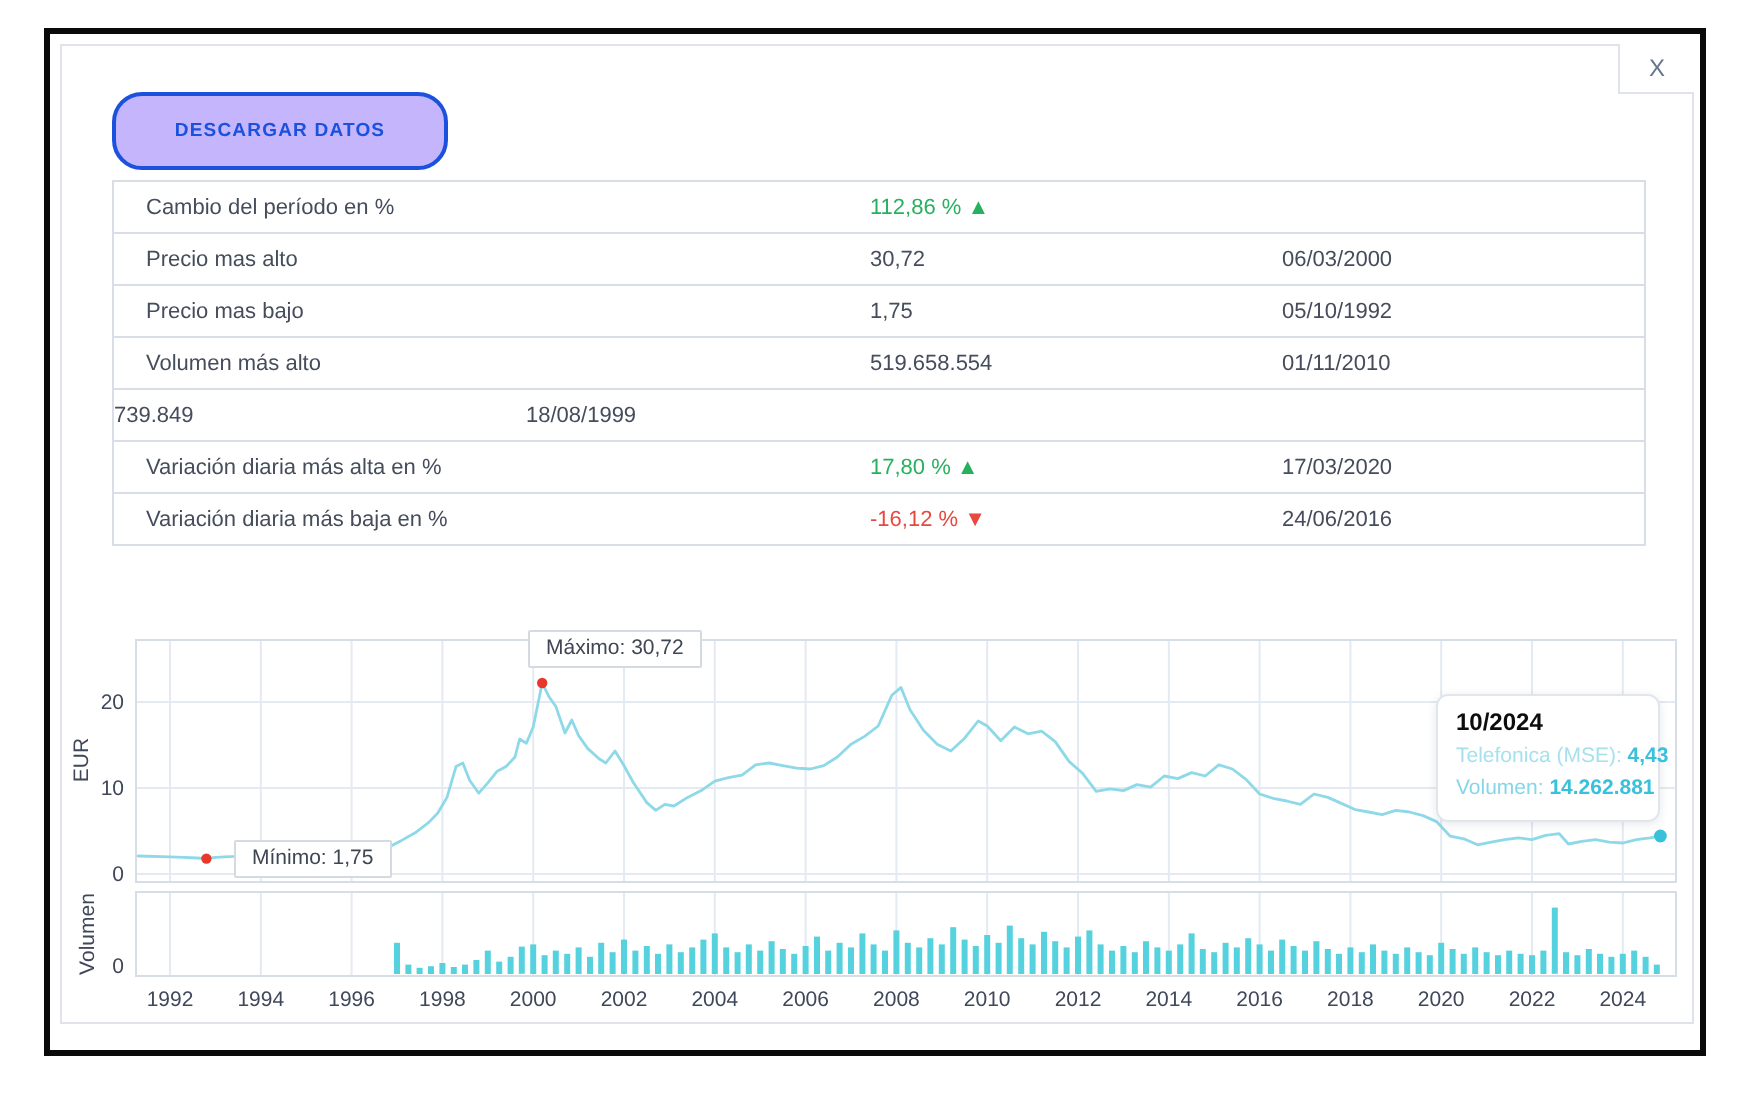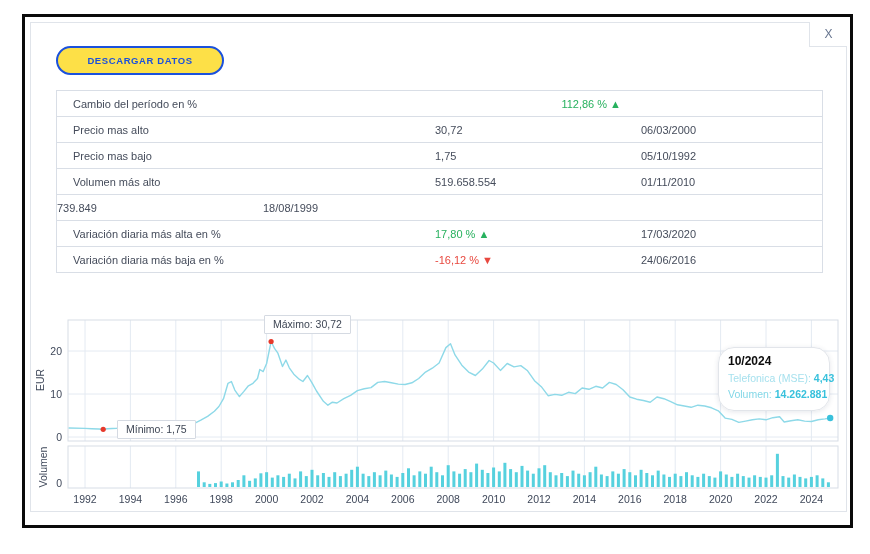--- a/index.html
+++ b/index.html
@@ -6,37 +6,37 @@
   html,body { width:870px; height:554px; background:#fff; overflow:hidden;
     font-family:"Liberation Sans", sans-serif; position:relative; }
   .frame { position:absolute; left:22px; top:14px; width:831px; height:514px;
     border:3px solid #0a0a0a; background:#fff; }
   .inner { position:absolute; left:5px; top:5px; right:3px; bottom:13px;
     border:1px solid #e0e4ea; }
   .close-btn { position:absolute; top:-1px; right:-1px; width:38px; height:25px;
     border-left:1px solid #e0e4ea; border-bottom:1px solid #e0e4ea; background:#fff;
     display:flex; align-items:center; justify-content:center;
     color:#67758f; font-size:12px; cursor:pointer; }
-  .download-btn { position:absolute; left:56px; top:46px; width:168px; height:29px;
-    border:2px solid #1b51dc; border-radius:15px; background:#fde047; color:#1b51dc;
+  .download-btn { position:absolute; left:56px; top:46px; width:168px; height:39px;
+    border:2px solid #1b51dc; border-radius:15px; background:#c4b5fd; color:#1b51dc;
     font-size:9.5px; font-weight:bold; letter-spacing:.6px;
     display:flex; align-items:center; justify-content:center; cursor:pointer; }
   .stats-table { position:absolute; left:56px; top:90px; width:767px;
     border:1px solid #d9dee6; border-bottom:none; background:#fff; }
   .srow { display:flex; align-items:center; height:26px;
     border-bottom:1px solid #d9dee6; font-size:11px; color:#454c5b; }
   .c-label { width:378px; padding-left:16px; }
   .c-value { width:186px; }
   .c-date  { flex:1;padding-left:20px; }
   .chart-svg { position:absolute; left:0; top:300px; }
   .anno { position:absolute; background:#fff; border:1px solid #d5dae2;
     border-radius:1px; padding:2px 8px 3px; font-size:10.5px; color:#3e4654;
     white-space:nowrap; }
   .tooltip { position:absolute; left:718px; top:347px; width:112px;
-    background:rgba(255,255,255,.97); border:1px solid #e2e5ea; border-radius:16px;
+    background:rgba(255,255,255,.97); border:1px solid #e2e5ea; border-radius:6px;
     padding:6px 9px 7px; box-shadow:0 1px 5px rgba(40,60,90,.12); }
   .tt-title { font-size:12px; font-weight:bold; color:#0d0d0d; margin-bottom:3px; }
   .tt-line { font-size:10.5px; line-height:1.5; white-space:nowrap; }
   .tt-lab1 { color:#a7e1ee; }
   .tt-lab2 { color:#83d7e7; }
   .tt-val  { font-weight:bold; color:#38c1dc; }
 </style>
 </head>
 <body>
 
@@ -44,21 +44,21 @@
   <div class="inner">
     <div class="close-btn">X</div>
   </div>
 </div>
 
 <div class="download-btn">DESCARGAR DATOS</div>
 
 <div class="stats-table" id="stats-body">
     <div class="srow">
       <span class="c-label" style="color: rgb(69, 76, 91);">Cambio del período en %</span>
-      <span class="c-value" style="color: rgb(39, 177, 94); text-align: right;">112,86 % ▲</span>
+      <span class="c-value" style="color: rgb(39, 177, 94);">112,86 % ▲</span>
       <span class="c-date" style="color: rgb(69, 76, 91);"></span>
     </div>
     <div class="srow">
       <span class="c-label" style="color: rgb(69, 76, 91);">Precio mas alto</span>
       <span class="c-value" style="color: rgb(69, 76, 91);">30,72</span>
       <span class="c-date" style="color: rgb(69, 76, 91);">06/03/2000</span>
     </div>
     <div class="srow">
       <span class="c-label" style="color: rgb(69, 76, 91);">Precio mas bajo</span>
       <span class="c-value" style="color: rgb(69, 76, 91);">1,75</span>

